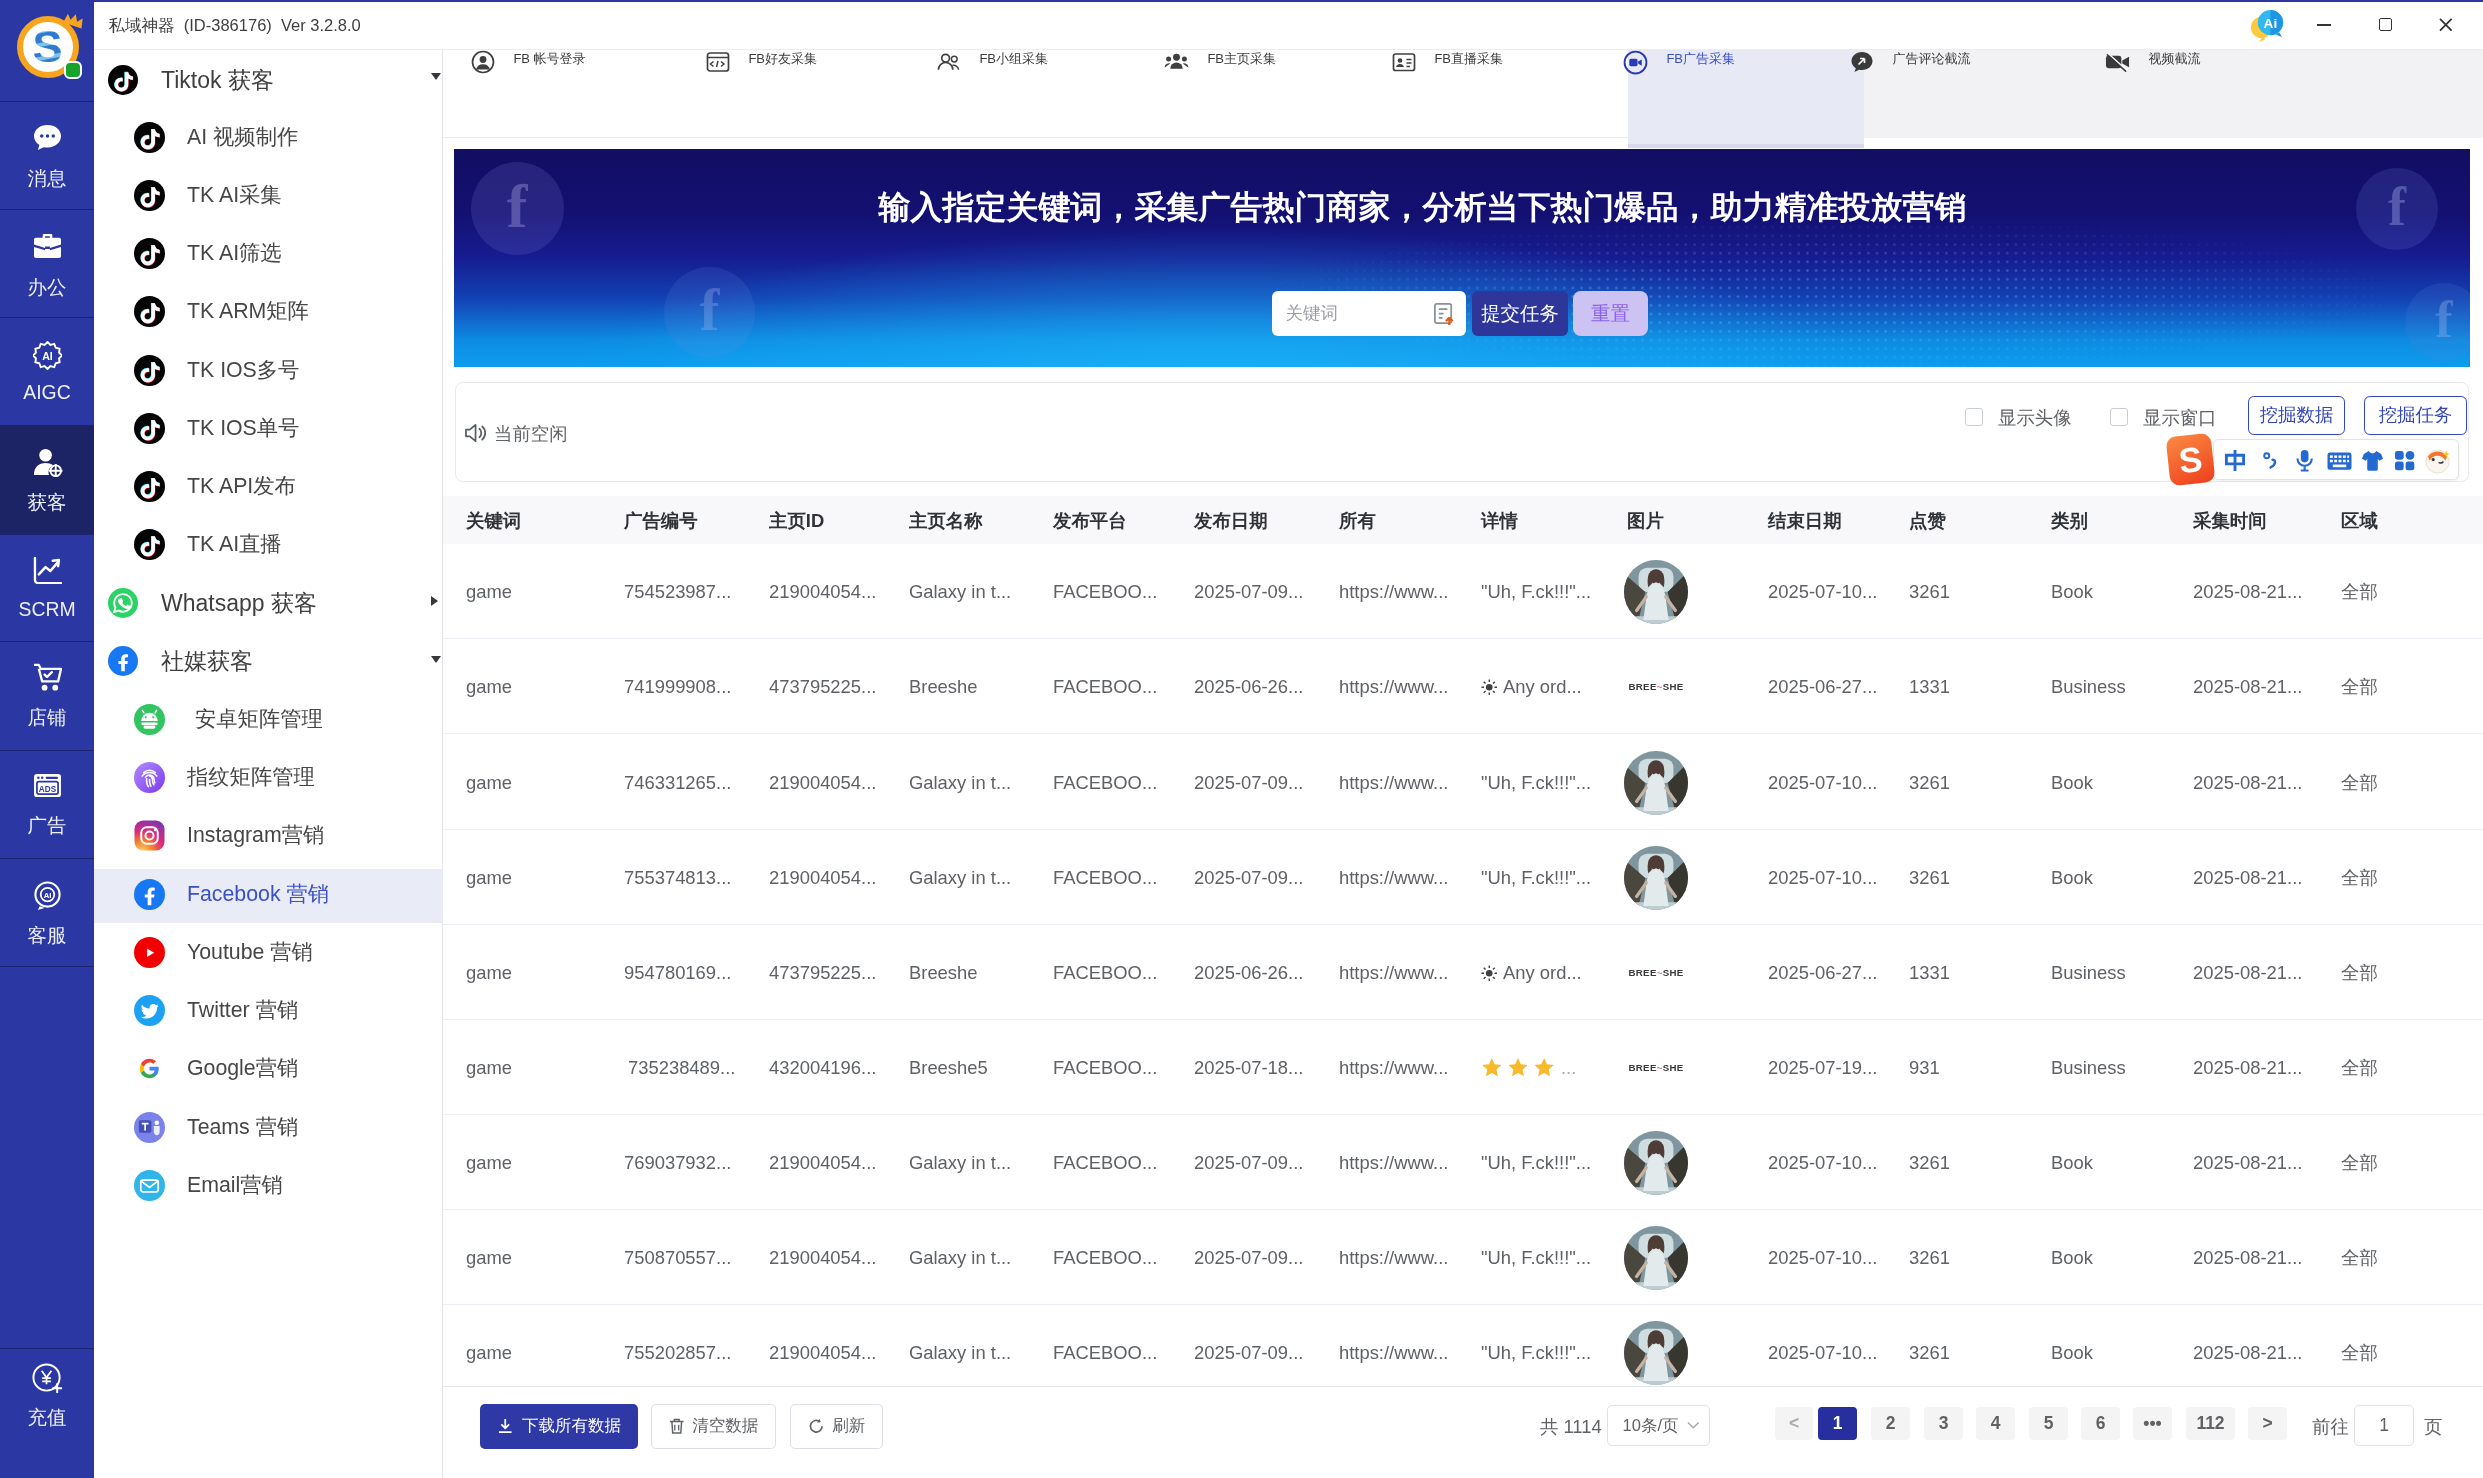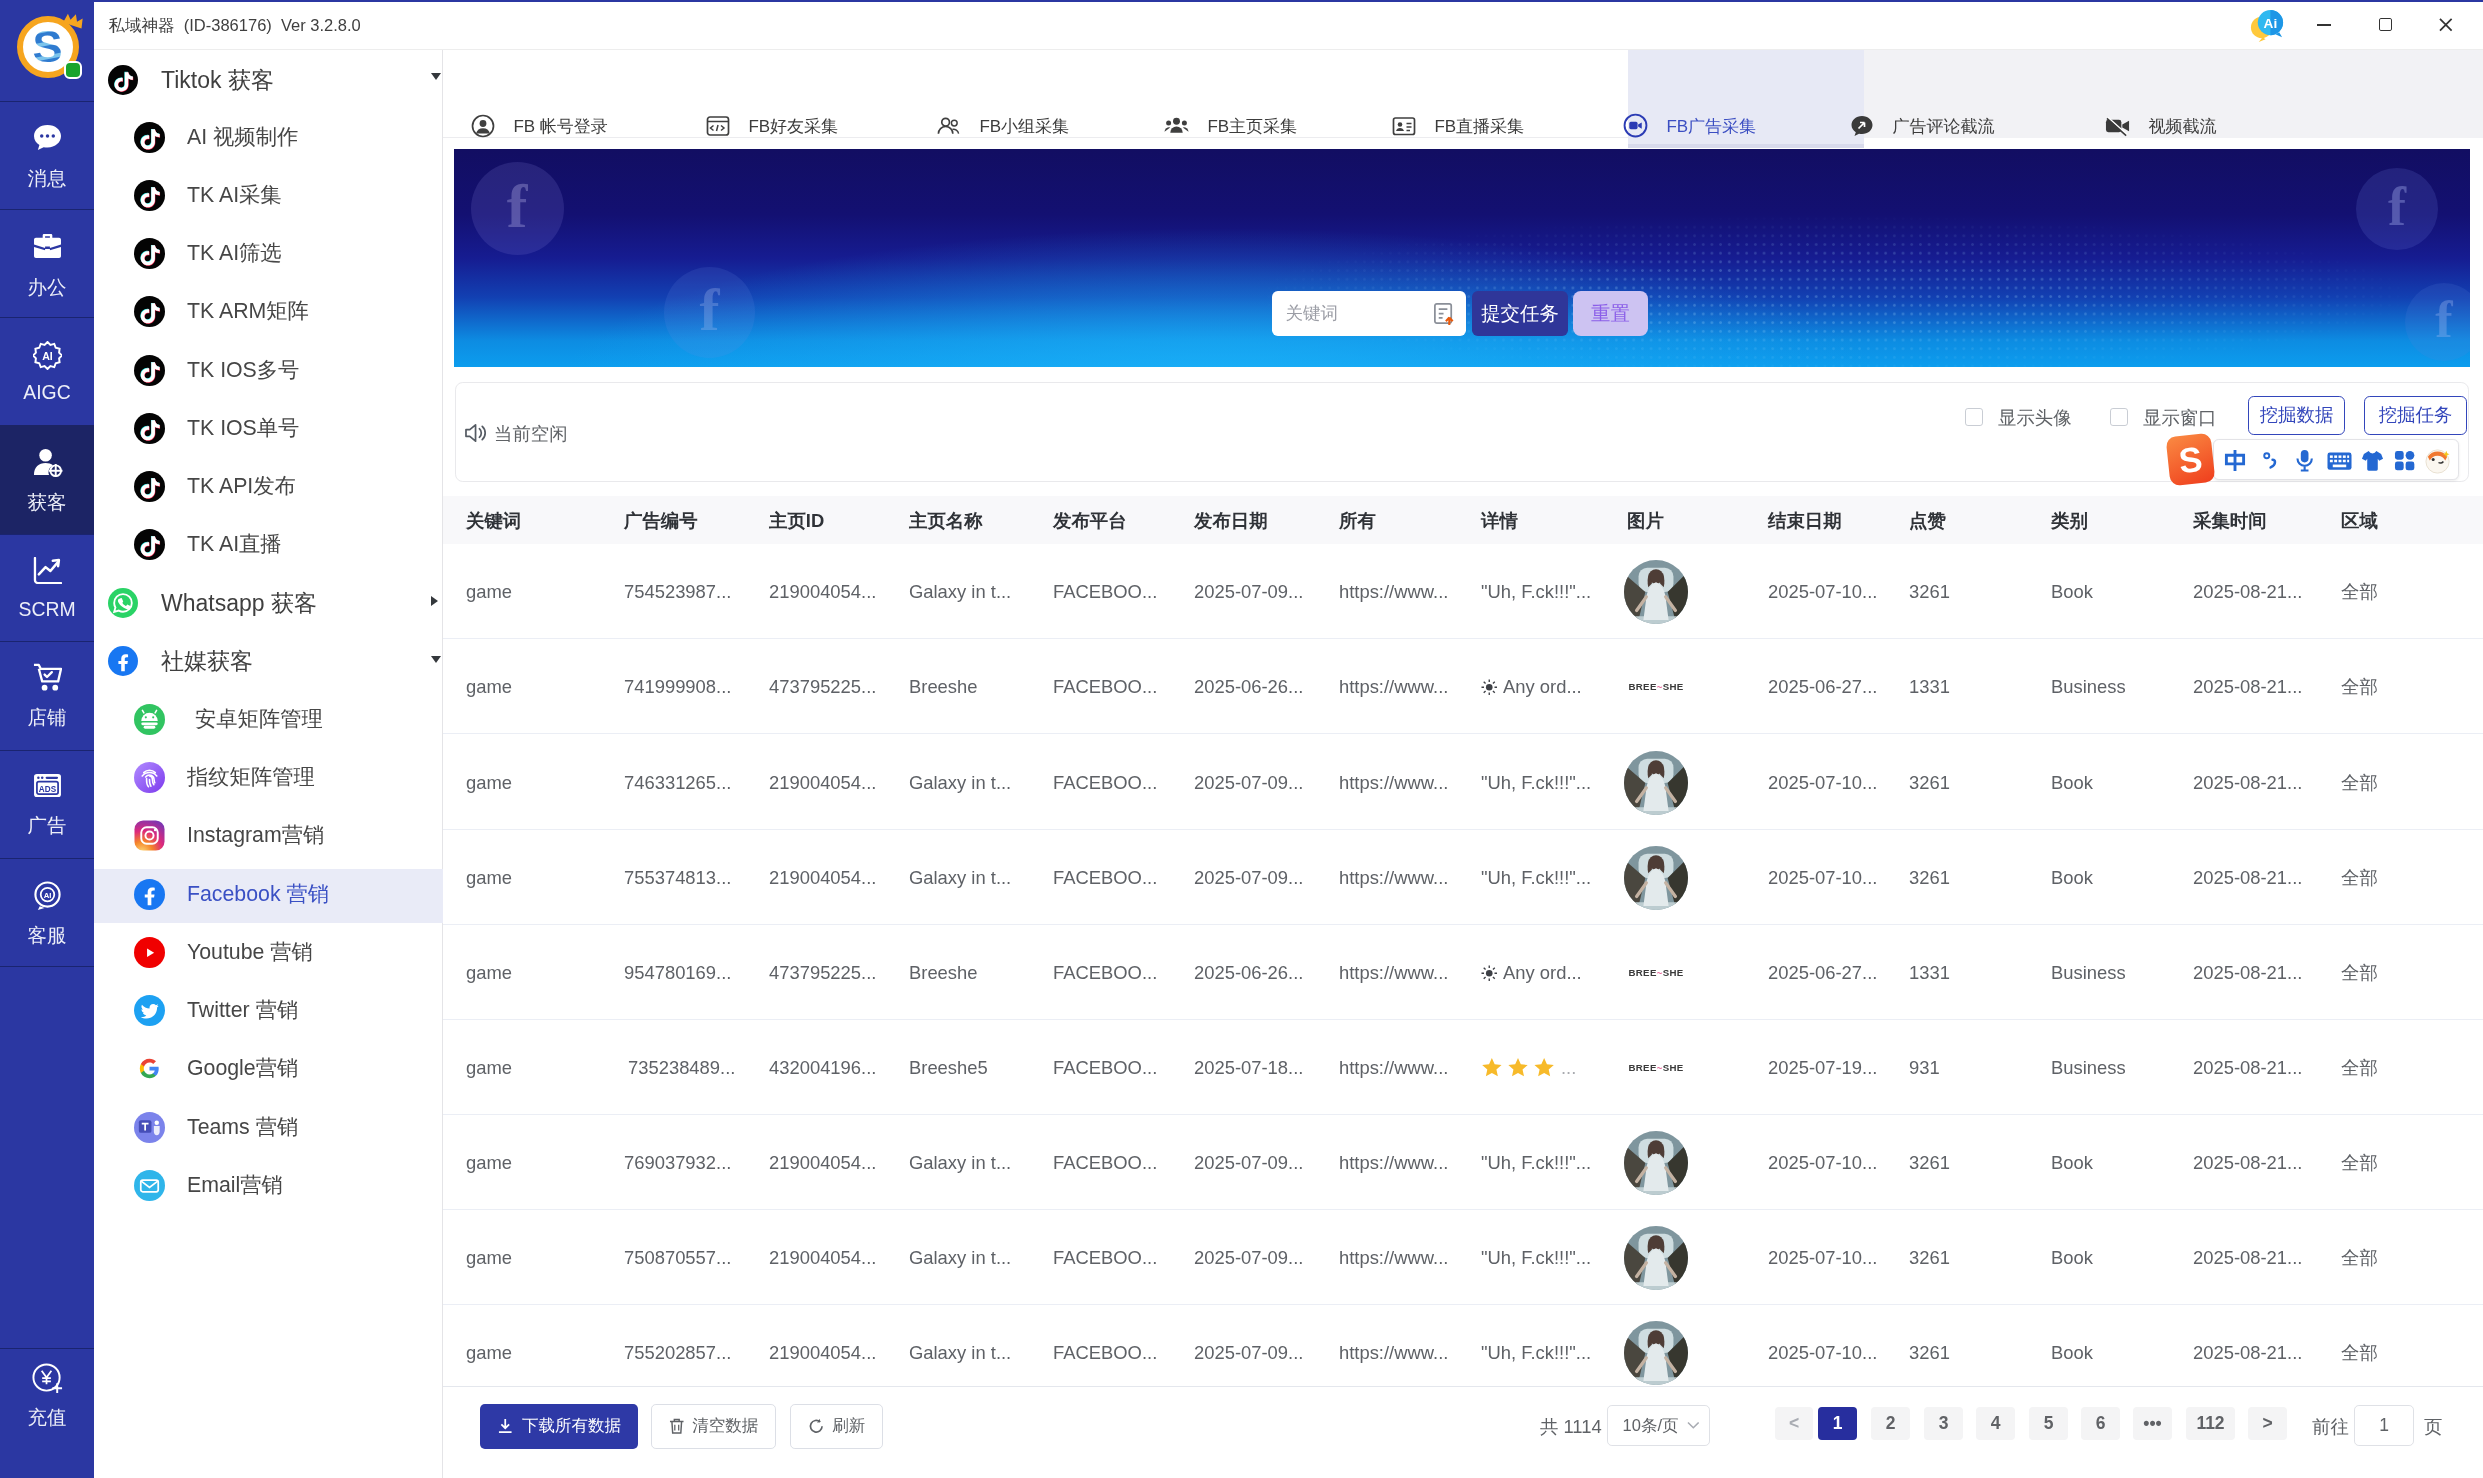--- a/index.html
+++ b/index.html
@@ -20,21 +20,21 @@
   #menu { position:absolute; left:94px; top:50px; width:349px; height:1428px; background:#fff; border-right:1px solid #E4E4E7; }
   .mi-t { position:absolute; left:67px; font-size:23px; color:#3F3F3F; }
   .mi-s { position:absolute; left:93px; font-size:21.3px; color:#464646; }
   .mico { position:absolute; }
   .caret { position:absolute; left:337px; width:0; height:0; }
   .caret.down { border-left:5.8px solid transparent; border-right:5.8px solid transparent; border-top:7.8px solid #34383C; }
   .caret.right { border-top:5.8px solid transparent; border-bottom:5.8px solid transparent; border-left:7.8px solid #34383C; }
   #mi-active { position:absolute; left:0px; top:819px; width:349px; height:54px; background:#E9EBF7; }
   
   #tabbar { position:absolute; left:443px; top:50px; width:2040px; height:88px; background:#fff; border-bottom:1px solid #ECECEF; }
-  .tab { position:absolute; top:0; height:88px; display:flex; align-items:flex-end; font-size:17px; color:#3C3C3C; }
+  .tab { position:absolute; top:0; height:88px; display:flex; align-items:flex-start; font-size:13px; color:#3C3C3C; }
   .tab .ti { margin-right:18.4px; display:flex; }
   #tab-active-bg { position:absolute; left:1185px; top:0; width:236px; height:94px; background:#E7E9F5; }
   #tab-active-strip { position:absolute; left:1185px; top:94px; width:236px; height:3.9px; background:#D8DAEC; }
   
   #banner { position:absolute; left:454px; top:149px; width:2016px; height:218px; overflow:hidden;
     background: radial-gradient(ellipse 1067px 252px at 38% 108%, rgba(30,180,250,0.75), rgba(30,180,250,0) 62%),
       linear-gradient(180deg, #120E62 0%, #131072 30%, #161C91 50%, #1240B2 68%, #0D8CE2 88%, #0C9DEE 100%);
   }
   .wmk { position:absolute; border-radius:50%; text-align:center; font-weight:bold; }
   #bn-title { position:absolute; left:0; top:37px; width:1937px; text-align:center; color:#fff; font-size:32px; font-weight:600; letter-spacing:0; }
@@ -416,20 +416,21 @@
         </svg>
       </span>视频截流</div>
 </div>
 <div id="banner">
   <div class="wmk" style="left:16.5px;top:12.6px;width:93px;height:93px;background:rgba(125,122,208,0.20);color:rgba(186,182,235,0.34);font-size:62px;line-height:89px;font-family:'Liberation Serif',serif;">f</div>
   <div class="wmk" style="left:210px;top:118px;width:91px;height:91px;background:rgba(108,140,225,0.15);color:rgba(170,190,240,0.30);font-size:60px;line-height:87px;font-family:'Liberation Serif',serif;">f</div>
   <div class="wmk" style="left:1902px;top:19.4px;width:82px;height:82px;background:rgba(95,110,205,0.22);color:rgba(160,170,235,0.40);font-size:54px;line-height:78px;font-family:'Liberation Serif',serif;">f</div>
   <div class="wmk" style="left:1951px;top:134px;width:78px;height:78px;background:rgba(90,130,220,0.17);color:rgba(160,185,240,0.34);font-size:52px;line-height:74px;font-family:'Liberation Serif',serif;">f</div>
   <div class="abs" style="left:602px;top:39px;width:1415px;height:180px;opacity:0.3;background-image:radial-gradient(rgba(170,225,255,0.8) 1.1px, transparent 1.6px);background-size:8.7px 8.7px;-webkit-mask-image:radial-gradient(ellipse 55% 60% at 55% 60%, #000 30%, transparent 75%);mask-image:radial-gradient(ellipse 55% 60% at 55% 60%, #000 30%, transparent 75%);"></div>
 
+  <div id="bn-title">输入指定关键词，采集广告热门商家，分析当下热门爆品，助力精准投放营销</div>
   <div id="bn-input">
       <span>关键词</span>
     <svg style="position:absolute;right:8.7px;top:10.7px" width="25" height="25" viewBox="0 0 26 26">
         <rect x="3" y="2" width="17" height="20" rx="2" fill="none" stroke="#8A8F98" stroke-width="1.8"></rect>
         <path d="M7 7.5 h9 M7 12 h5 M7 16.5 h4" stroke="#8A8F98" stroke-width="1.8"></path>
         <path d="M18 24 v-8 M18 16 l-3.5 4 M18 16 l3.5 4" stroke="#E8590C" stroke-width="2.2" fill="none"></path>
       </svg>
   </div>
   <div id="bn-submit">提交任务</div>
   <div id="bn-reset">重置</div>

